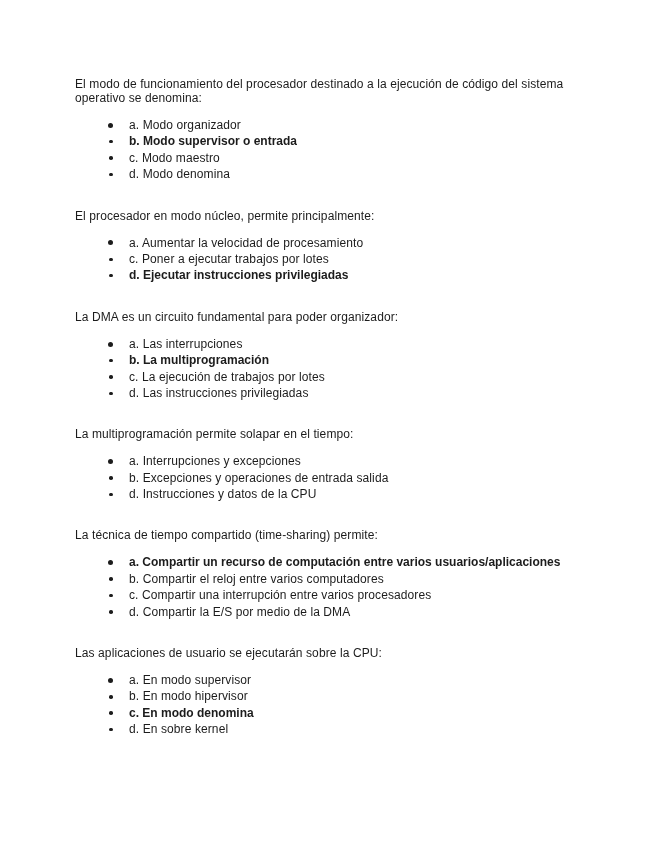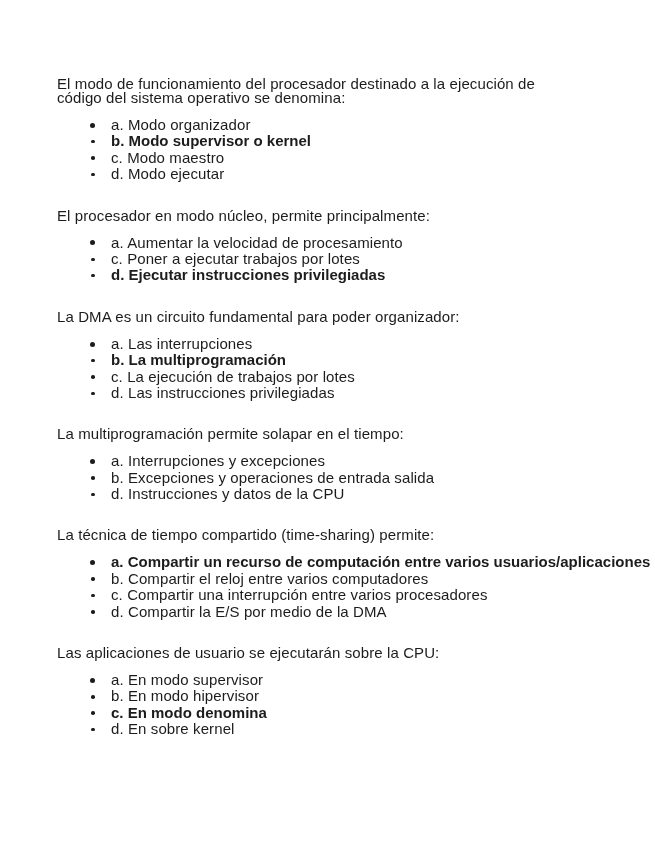--- a/index.html
+++ b/index.html
@@ -7,24 +7,24 @@
     margin: 0;
     padding: 0;
     background: #ffffff;
   }
   .page {
     position: relative;
     width: 655px;
     height: 848px;
     background: #ffffff;
     box-sizing: border-box;
-    padding: 77px 72px 0 57px;
+    padding: 77px 72px 0 75px;
     overflow: hidden;
     font-family: "Liberation Sans", "DejaVu Sans", sans-serif;
-    font-size: 15px;
+    font-size: 12px;
     color: #1c1c1c;
     -webkit-font-smoothing: antialiased;
   }
   .question {
     margin: 0 0 26px 0;
   }
   .prompt {
     margin: 0 0 9px 0;
     max-width: 500px;
     line-height: 14px;
@@ -66,23 +66,23 @@
 </style>
 </head>
 <body>
 
 <div class="page">
   <div>
       <section class="question">
         <p class="prompt">El modo de funcionamiento del procesador destinado a la ejecución de código del sistema operativo se denomina:</p>
         <ul class="options">
           <li class="option"><span class="bullet"></span><span class="option-label">a. Modo organizador</span></li>
-          <li class="option bold"><span class="bullet"></span><span class="option-label">b. Modo supervisor o kernel</span></li>
+          <li class="option bold"><span class="bullet"></span><span class="option-label">b. Modo supervisor o entrada</span></li>
           <li class="option"><span class="bullet"></span><span class="option-label">c. Modo maestro</span></li>
-          <li class="option"><span class="bullet"></span><span class="option-label">d. Modo ejecutar</span></li>
+          <li class="option"><span class="bullet"></span><span class="option-label">d. Modo denomina</span></li>
         </ul>
       </section>
       <section class="question">
         <p class="prompt">El procesador en modo núcleo, permite principalmente:</p>
         <ul class="options">
           <li class="option"><span class="bullet"></span><span class="option-label">a. Aumentar la velocidad de procesamiento</span></li>
           <li class="option"><span class="bullet"></span><span class="option-label">c. Poner a ejecutar trabajos por lotes</span></li>
           <li class="option bold"><span class="bullet"></span><span class="option-label">d. Ejecutar instrucciones privilegiadas</span></li>
         </ul>
       </section>

